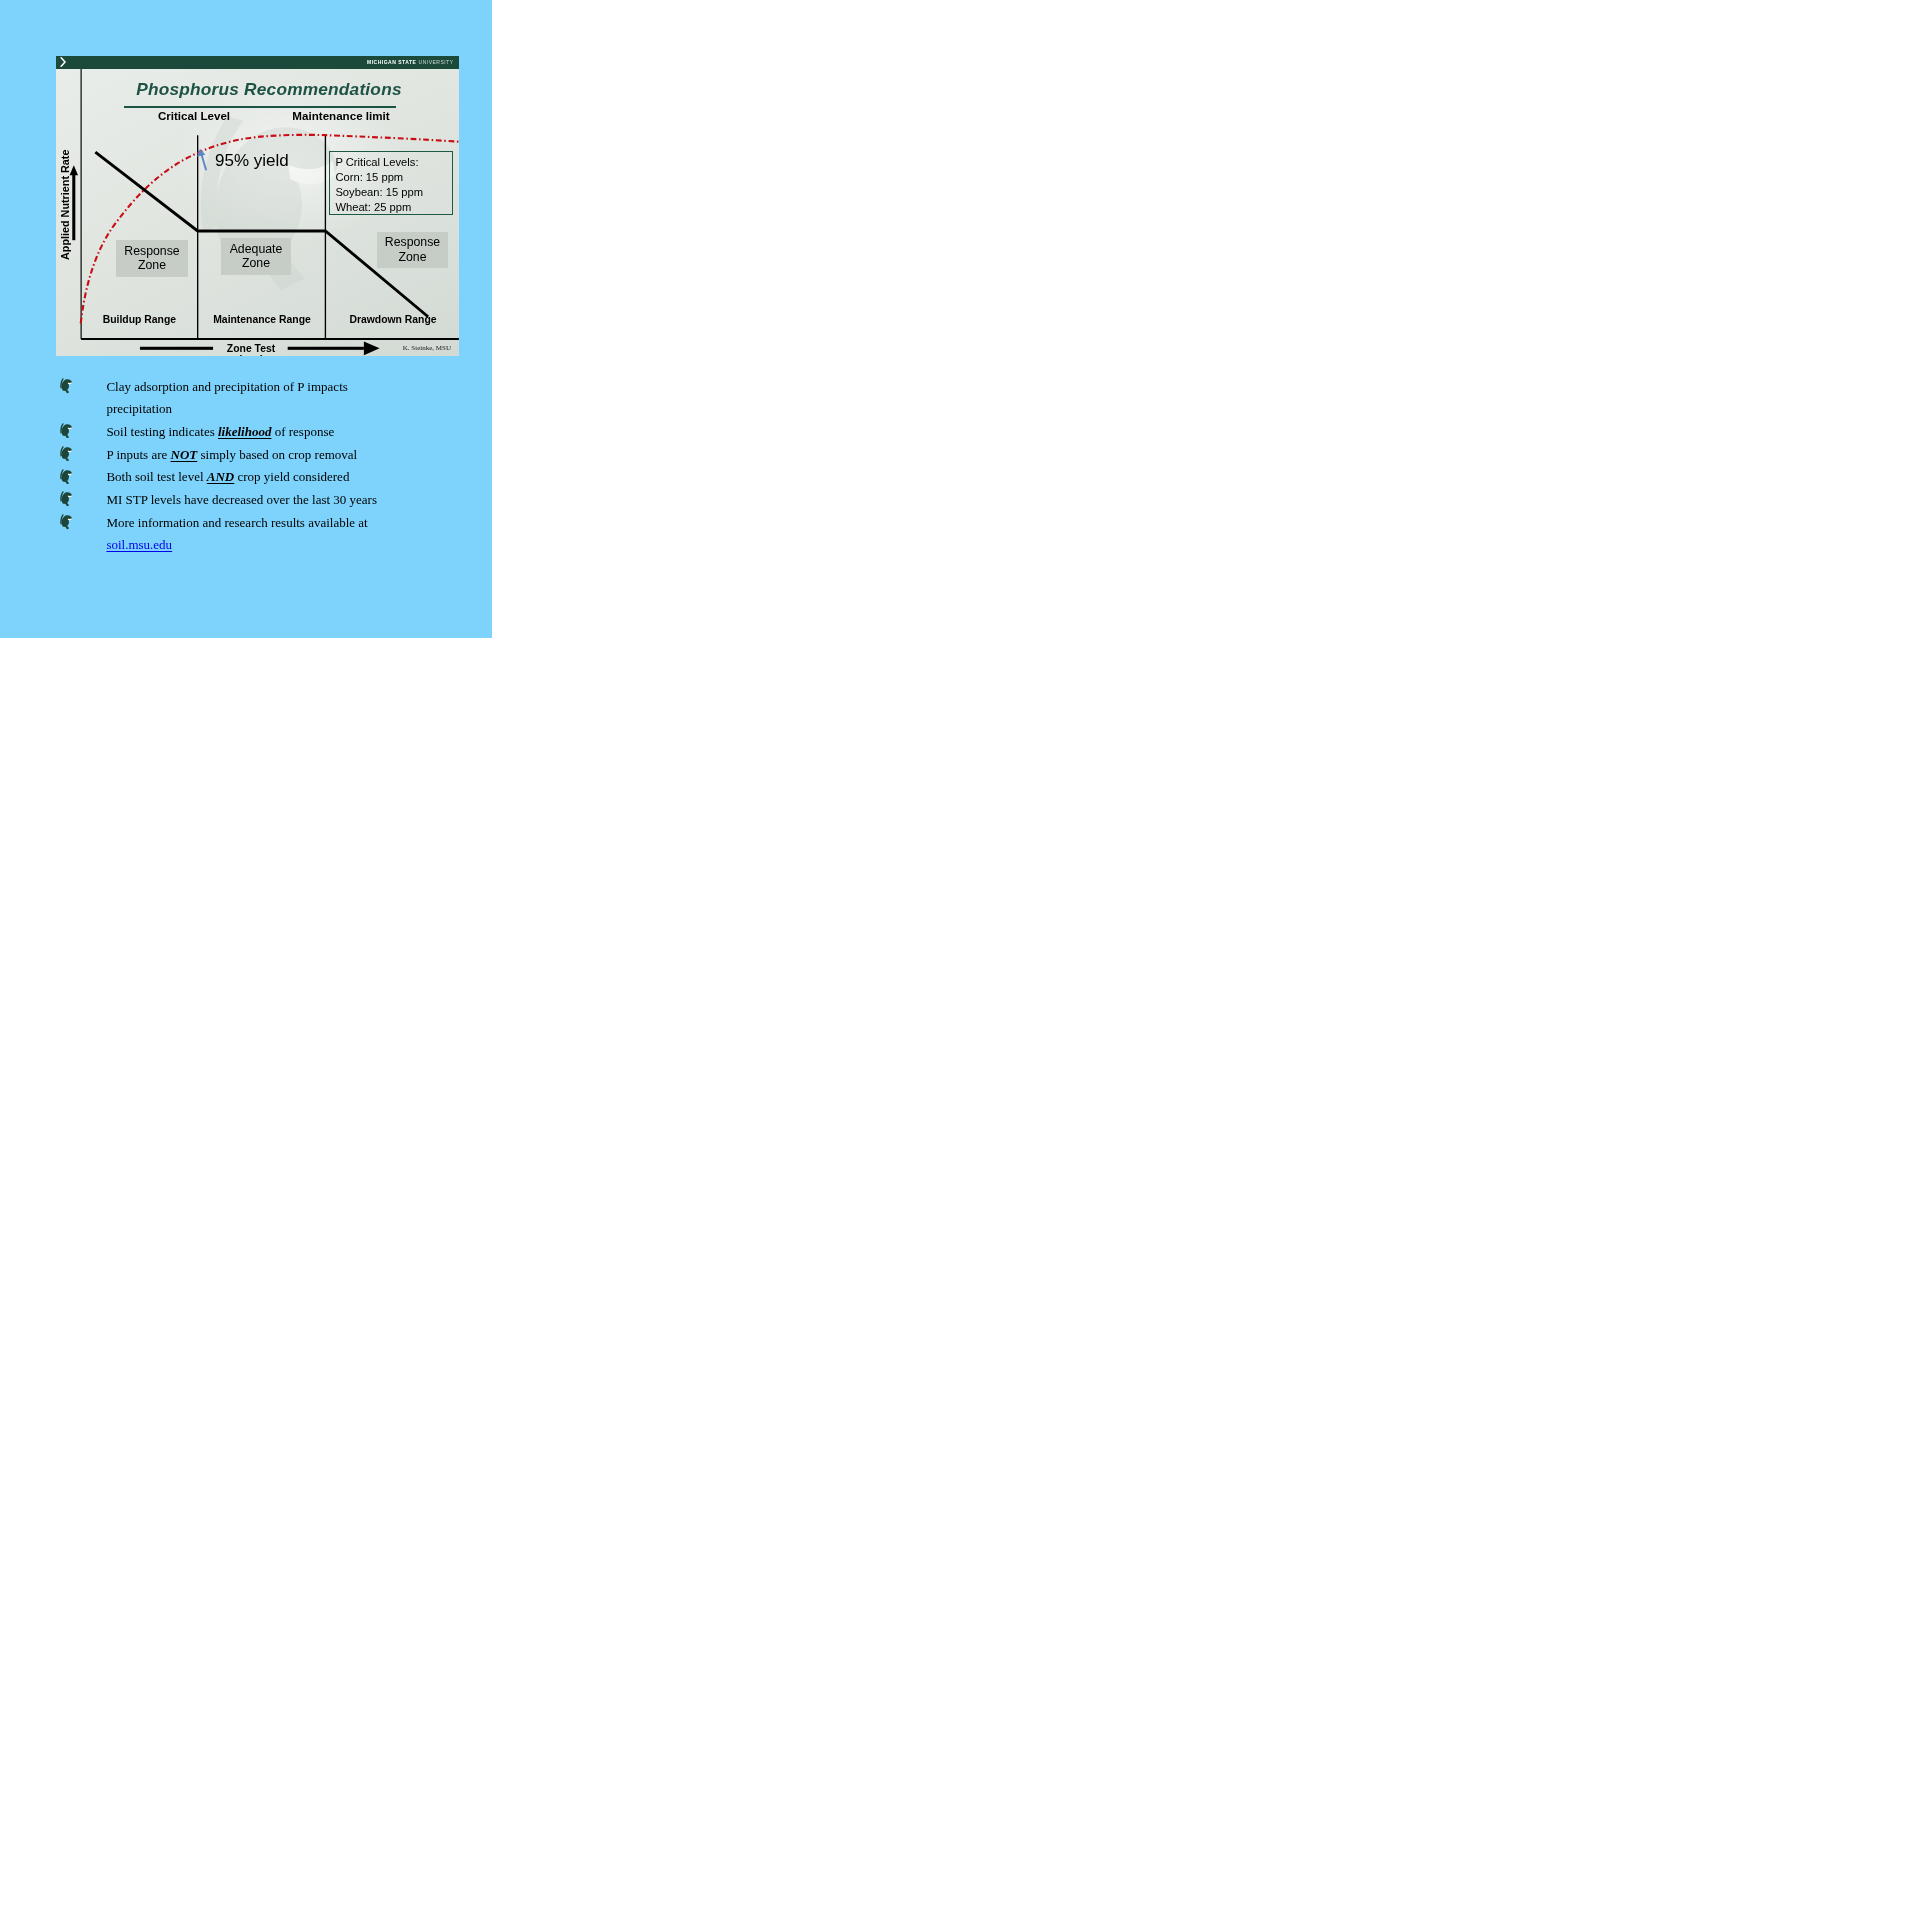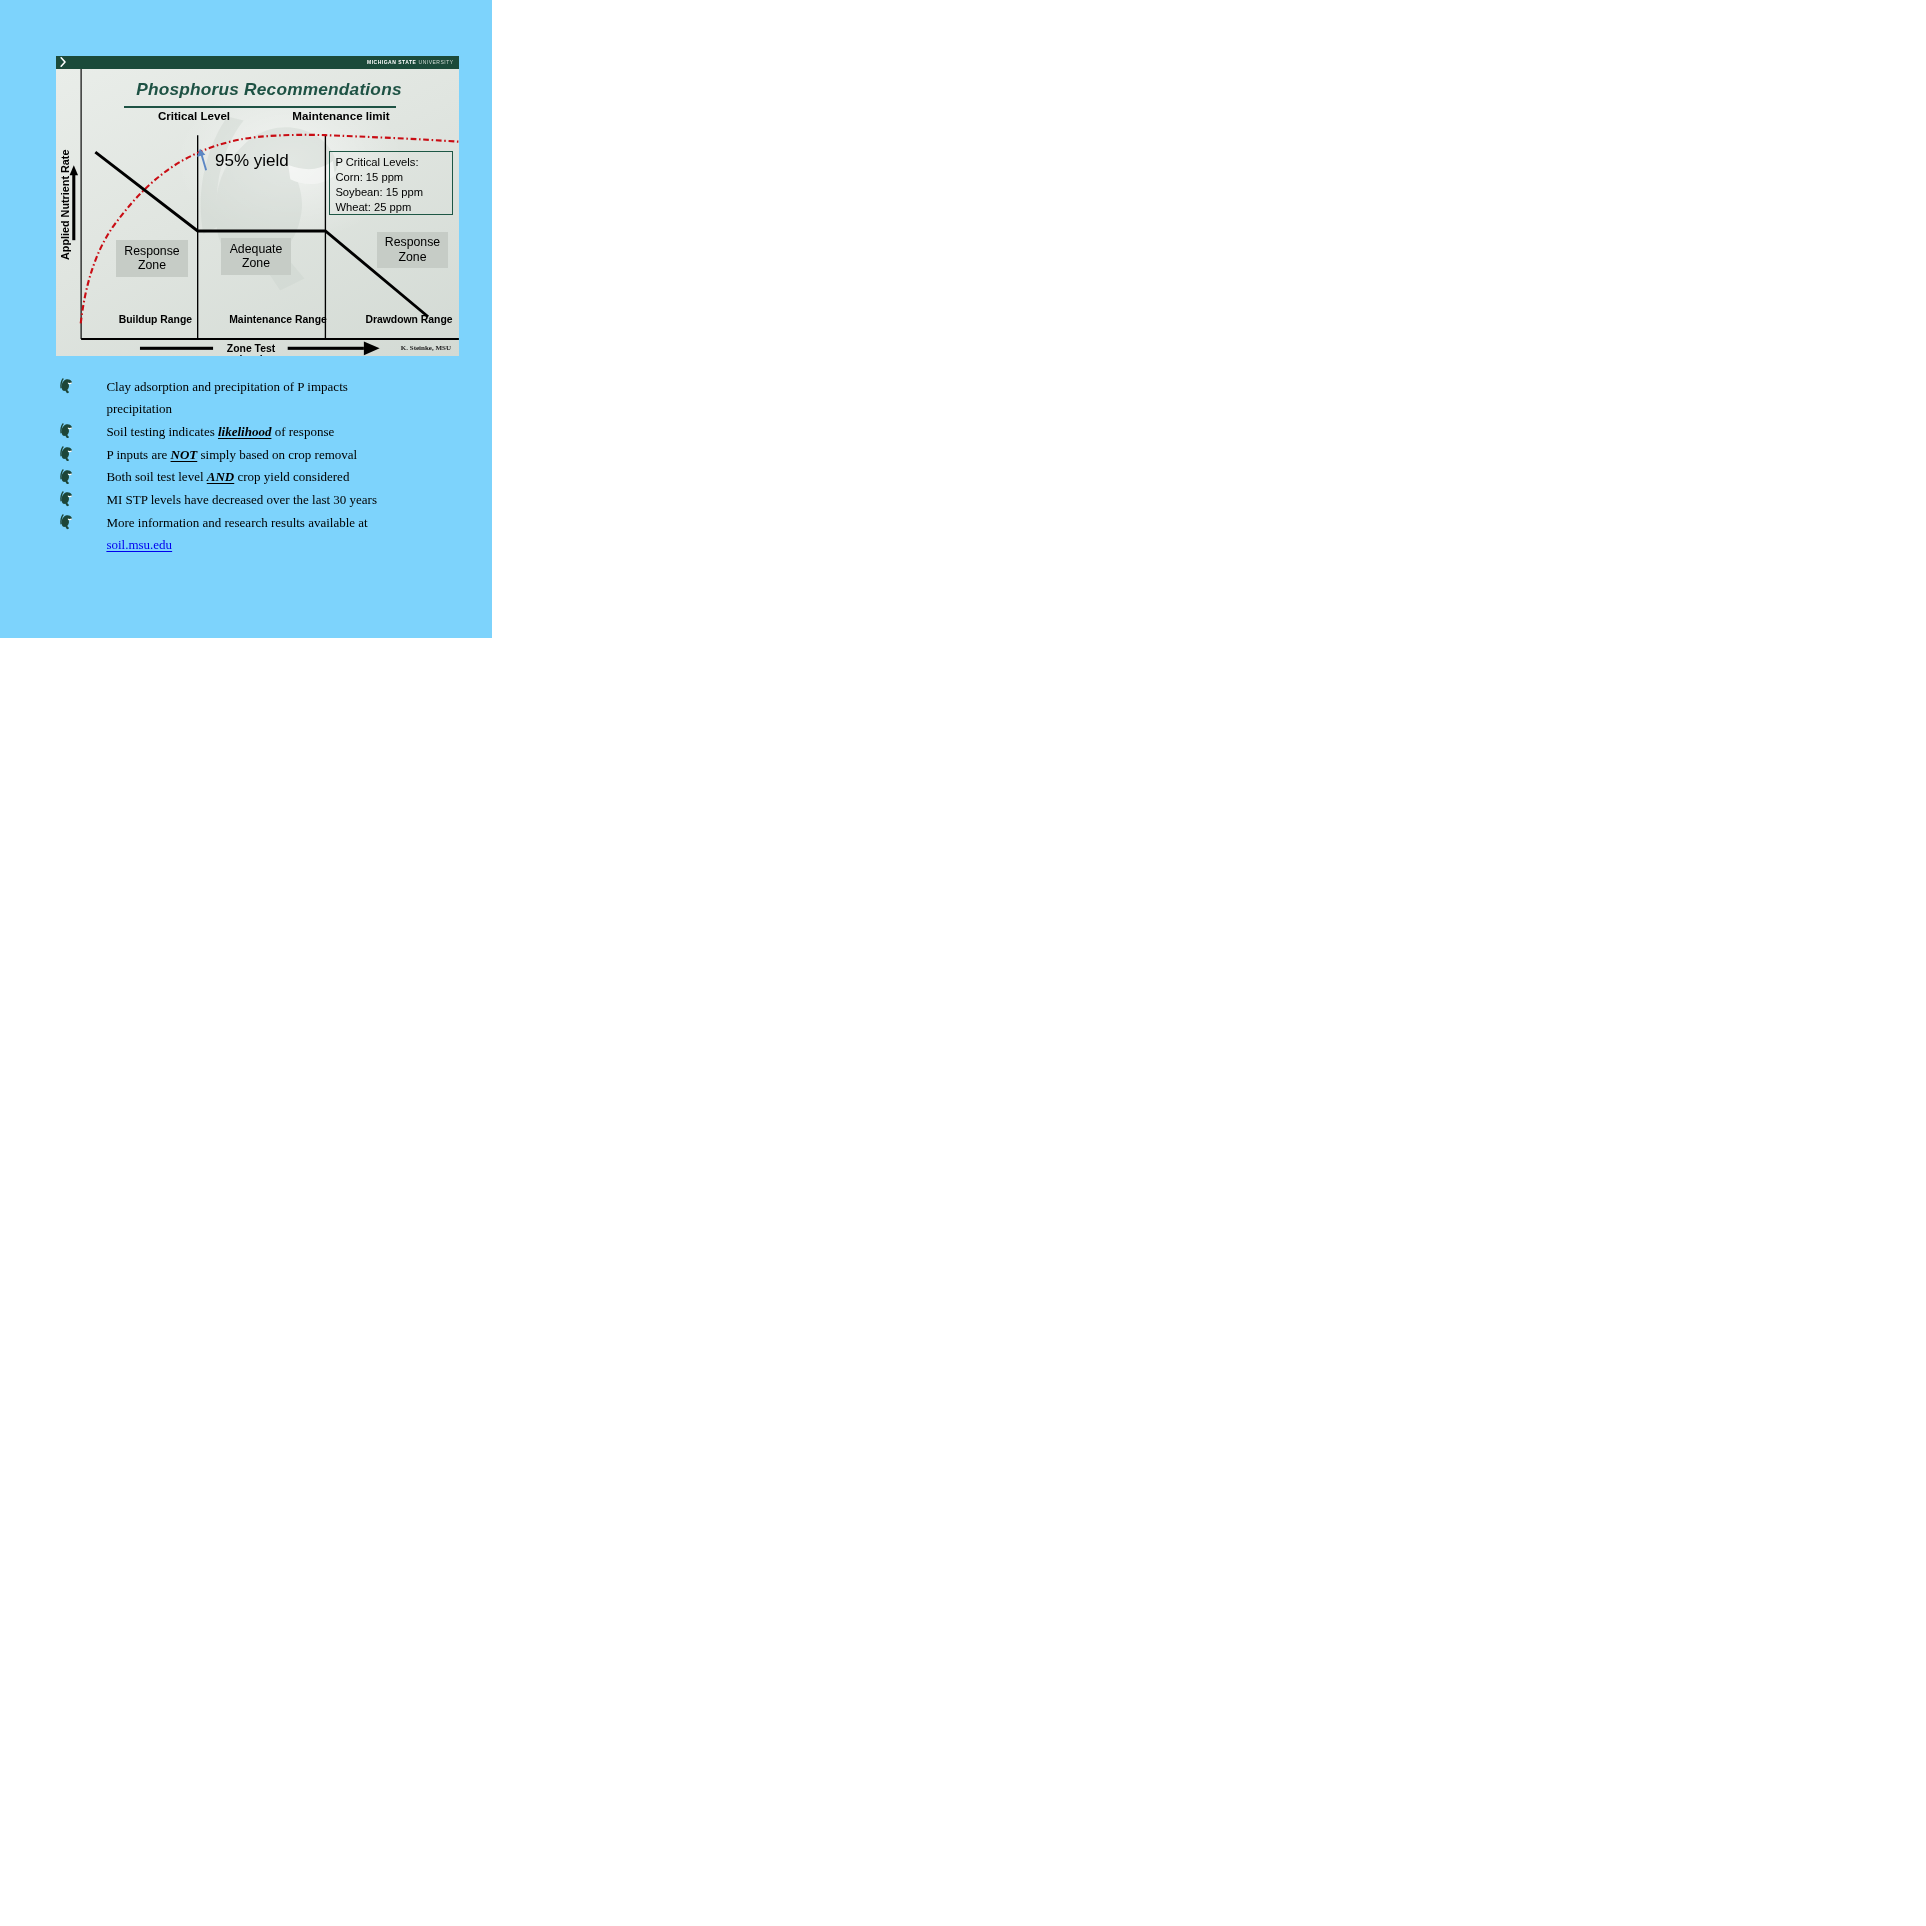--- a/index.html
+++ b/index.html
@@ -31,31 +31,31 @@
   .pbox{position:absolute;left:273px;top:82px;width:124px;height:64px;border:1.2px solid #1d5745;
         box-sizing:border-box;padding:3.1px 0 0 5.4px;font-size:11.2px;line-height:15px;color:#000;}
   .zone{position:absolute;display:flex;align-items:center;justify-content:center;text-align:center;
         font-size:12.3px;line-height:14.6px;color:#000;
         background-color:#c6ccc6;
         background-image:radial-gradient(#939d93 0.4px, rgba(0,0,0,0) 0.5px);
         background-size:1.5px 1.5px;}
   .zone-response{left:60px;top:171px;width:72px;height:37px;}
   .zone-adequate{left:165px;top:169px;width:70px;height:37px;}
   .zone-drawdown{left:321px;top:163px;width:71px;height:36px;}
-  .range{position:absolute;top:245px;width:116px;text-align:center;font-size:10.4px;font-weight:bold;color:#000;padding-left:16px;}
+  .range{position:absolute;top:245px;width:116px;text-align:center;font-size:10.4px;font-weight:bold;color:#000;}
   .range-buildup{left:25.4px;}
   .range-maintenance{left:148px;}
   .range-drawdown{left:279px;}
   .yaxis-label{position:absolute;left:-55px;top:130px;width:127px;height:11.6px;
                transform:rotate(-90deg);text-align:center;
                font-size:10.8px;font-weight:bold;color:#000;}
   .xaxis-label{position:absolute;left:159px;top:274px;width:72px;text-align:center;
                font-size:10.4px;font-weight:bold;color:#000;}
   .attribution{position:absolute;left:320px;top:275px;width:75px;text-align:right;
-               font-family:"Liberation Serif", serif;font-weight:bold;font-size:7px;color:#1a1a1a;}
+               font-family:"Liberation Serif", serif;font-weight:normal;font-size:7px;color:#1a1a1a;}
   
   .bullets{position:absolute;left:58px;top:376px;width:412px;list-style:none;margin:0;padding:0;}
   .bullet{display:flex;align-items:flex-start;margin:0 0 0.8px 0;gap:26px;}
   .bullet-icon{flex:0 0 15.4px;margin-top:2.3px;}
   .bullet-text{font-family:"Liberation Serif", serif;font-size:13px;line-height:22px;color:#000;
                width:385px;margin-left:7px;white-space:normal;}
   .emph{font-weight:bold;font-style:italic;text-decoration:underline;text-decoration-thickness:1.2px;text-underline-offset:1.9px;}
   .blink{color:#0000ee;text-decoration:underline;text-underline-offset:1.9px;cursor:pointer;}
   .hidden-defs{position:absolute;width:0;height:0;overflow:hidden;}
 </style>

